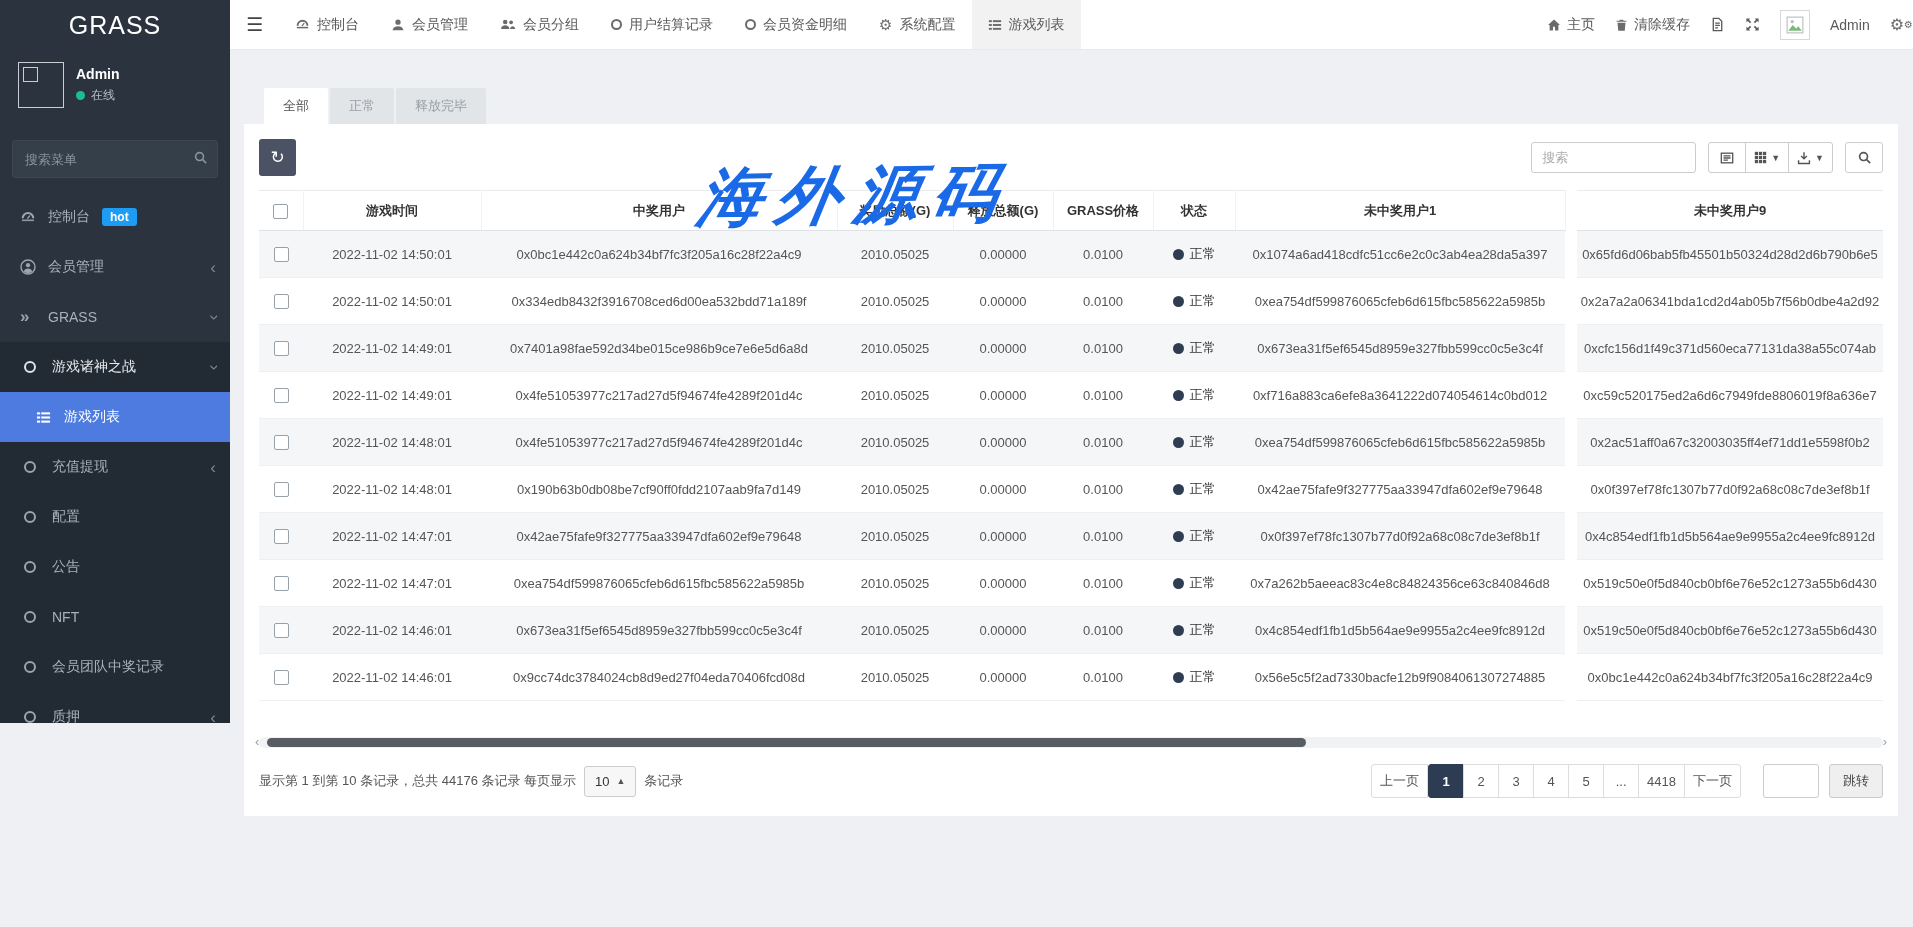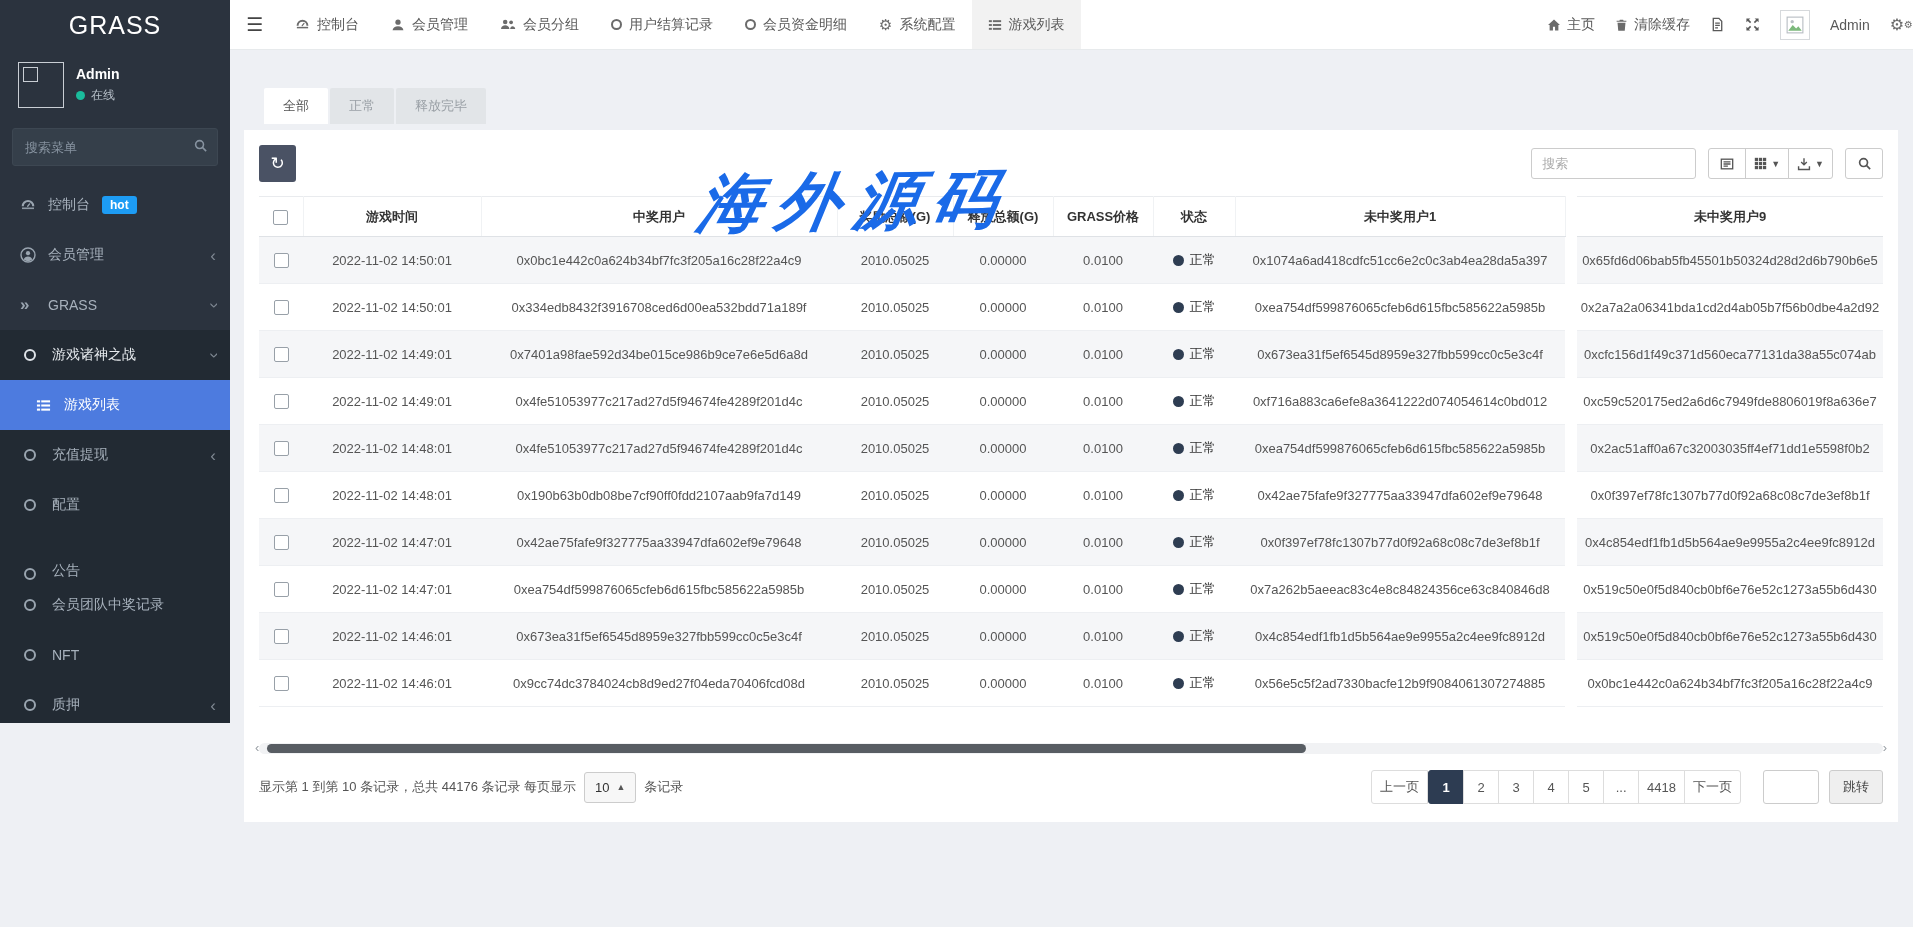--- a/index.html
+++ b/index.html
@@ -16,21 +16,21 @@
   
   .sidebar{position:absolute;left:0;top:0;width:230px;height:723px;background:var(--c-sidebar_bg);overflow:hidden;z-index:30;}
   .logo{height:50px;display:flex;align-items:center;justify-content:center;color:#fff;font-size:25px;font-weight:500;letter-spacing:1px;}
   .user-panel{display:flex;align-items:center;padding:12px 18px 10px;}
   .user-avatar{width:46px;height:46px;border:1px solid #c9ced4;position:relative;flex:0 0 auto;}
   .user-avatar:before{content:"";position:absolute;left:4px;top:4px;width:13px;height:13px;border:1px solid #c9ced4;}
   .user-meta{margin-left:12px;}
   .user-name{color:#fff;font-size:14px;font-weight:bold;}
   .user-status{color:#b9c2cb;font-size:12px;margin-top:5px;display:flex;align-items:center;}
   .user-status .dot{width:9px;height:9px;border-radius:50%;background:var(--c-online_dot);margin-right:6px;}
-  .menu-search{margin:10px 12px 14px;position:relative;}
+  .menu-search{margin:22px 12px 14px;position:relative;}
   .menu-search input{width:100%;height:38px;background:#353f4a;border:1px solid #3d4752;border-radius:3px;color:#cfd6dd;font-size:13px;padding:0 34px 0 12px;outline:none;}
   .menu-search input::placeholder{color:#8793a0;}
   .menu-search .sicon{position:absolute;right:10px;top:10px;color:#8793a0;}
   .menu{display:block;}
   .mi{display:flex;align-items:center;height:50px;padding:0 14px 0 20px;color:#a7b1bc;font-size:14px;position:relative;}
   .mi .ic{width:24px;display:flex;justify-content:flex-start;align-items:center;color:#9aa5b0;flex:0 0 auto;}
   .mi .lbl{margin-left:4px;white-space:nowrap;}
   .mi.l2{padding-left:36px;}
   .mi .chev{margin-left:auto;color:#7f8892;font-size:17px;line-height:1;}
   .chev-down{display:inline-block;transform:rotate(-90deg);}
@@ -55,21 +55,21 @@
   .ntab.active{background:#f2f2f2;}
   .nav-right{margin-left:auto;display:flex;align-items:center;gap:20px;padding-right:10px;}
   .nav-link{display:flex;align-items:center;gap:6px;color:#595959;font-size:14px;}
   .nav-link .nic{color:#6b6b6b;display:flex;align-items:center;}
   .nav-avatar{width:30px;height:30px;border:1px solid #d6d9dc;display:flex;align-items:center;justify-content:center;color:#9aa0a6;background:#fff;}
   .nav-user{color:#595959;font-size:14px;}
   .nav-cogs{color:#6b6b6b;margin-right:-10px;display:flex;align-items:center;}
 
   
   .page{position:absolute;left:230px;top:50px;right:0;bottom:0;background:#eef0f4;overflow:hidden;}
-  .filter-tabs{display:flex;gap:2px;margin:38px 0 6px 34px;}
+  .filter-tabs{display:flex;gap:2px;margin:38px 0 0 34px;}
   .ftab{padding:9px 19px;font-size:13px;color:#9aa0a6;background:#e2e5e8;border-radius:2px 2px 0 0;}
   .ftab.active{background:#fff;color:#555;}
   .panel{position:relative;background:#fff;margin:0 15px 0 14px;padding:15px 15px 18px;min-height:680px;}
   .toolbar{display:flex;align-items:center;}
   .btn-refresh{width:37px;height:37px;border:none;border-radius:3px;background:var(--c-refresh_btn);color:#fff;font-size:17px;cursor:pointer;display:flex;align-items:center;justify-content:center;}
   .toolbar-right{margin-left:auto;display:flex;align-items:center;}
   .tb-search{width:165px;height:31px;border:1px solid #ccc;border-radius:3px;font-size:13px;color:#555;padding:0 10px;outline:none;}
   .tb-search::placeholder{color:#aaa;}
   .btn-group{display:flex;margin-left:12px;}
   .tbtn{height:31px;min-width:38px;background:#fff;border:1px solid #ccc;color:#555;display:flex;align-items:center;justify-content:center;gap:4px;cursor:pointer;padding:0 8px;}
@@ -193,37 +193,37 @@
           </span>
         <span class="lbl">充值提现</span>
         <span class="chev">‹</span>
       </a>
       <a class="mi l1" style="padding-left:24px;">
         <span class="ic">
             <span class="ring"></span>
           </span>
         <span class="lbl">配置</span>
       </a>
-      <a class="mi l1" style="padding-left:24px;align-items:flex-end;">
+      <a class="mi l1" style="padding-left:24px;">
         <span class="ic">
             <span class="ring"></span>
           </span>
         <span class="lbl">公告</span>
       </a>
       <a class="mi l1" style="padding-left:24px;">
         <span class="ic">
             <span class="ring"></span>
           </span>
+        <span class="lbl">NFT</span>
+      </a>
+      <a class="mi l1" style="padding-left:24px;">
+        <span class="ic">
+            <span class="ring"></span>
+          </span>
         <span class="lbl">会员团队中奖记录</span>
-      </a>
-      <a class="mi l1" style="padding-left:24px;">
-        <span class="ic">
-            <span class="ring"></span>
-          </span>
-        <span class="lbl">NFT</span>
       </a>
       <a class="mi l1" style="padding-left:24px;">
         <span class="ic">
             <span class="ring"></span>
           </span>
         <span class="lbl">质押</span>
         <span class="chev">‹</span>
       </a>
     </div>
     <a class="mi l1">

